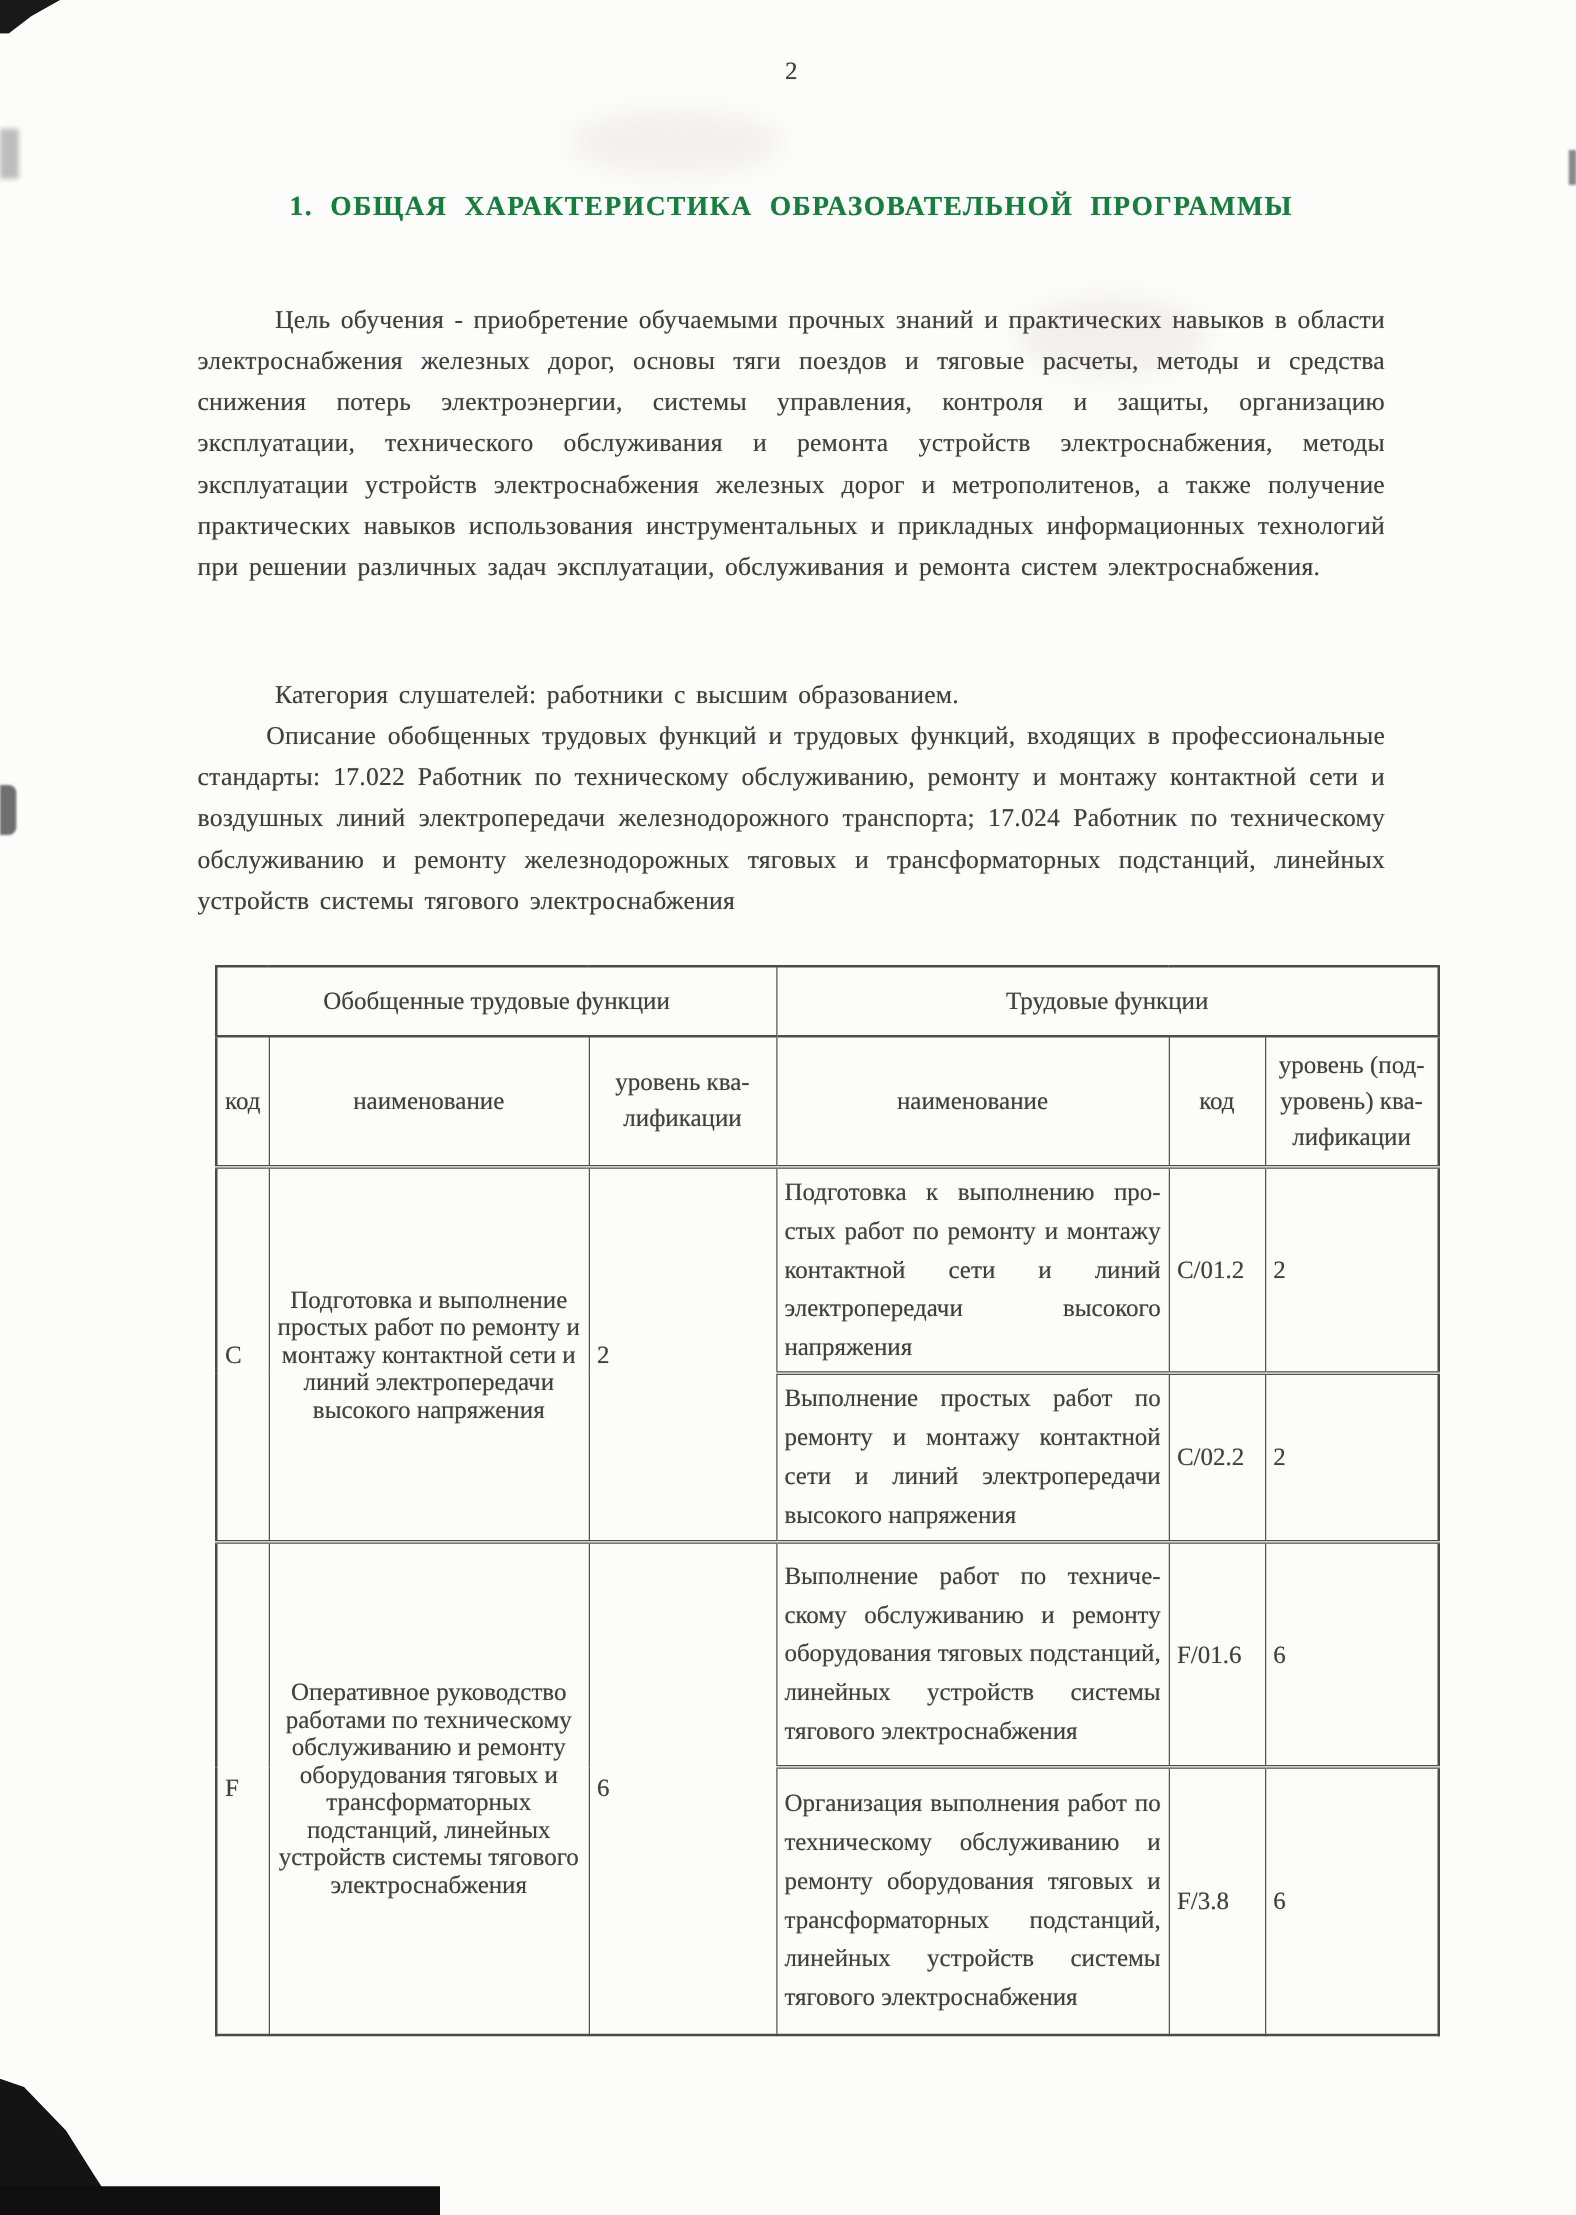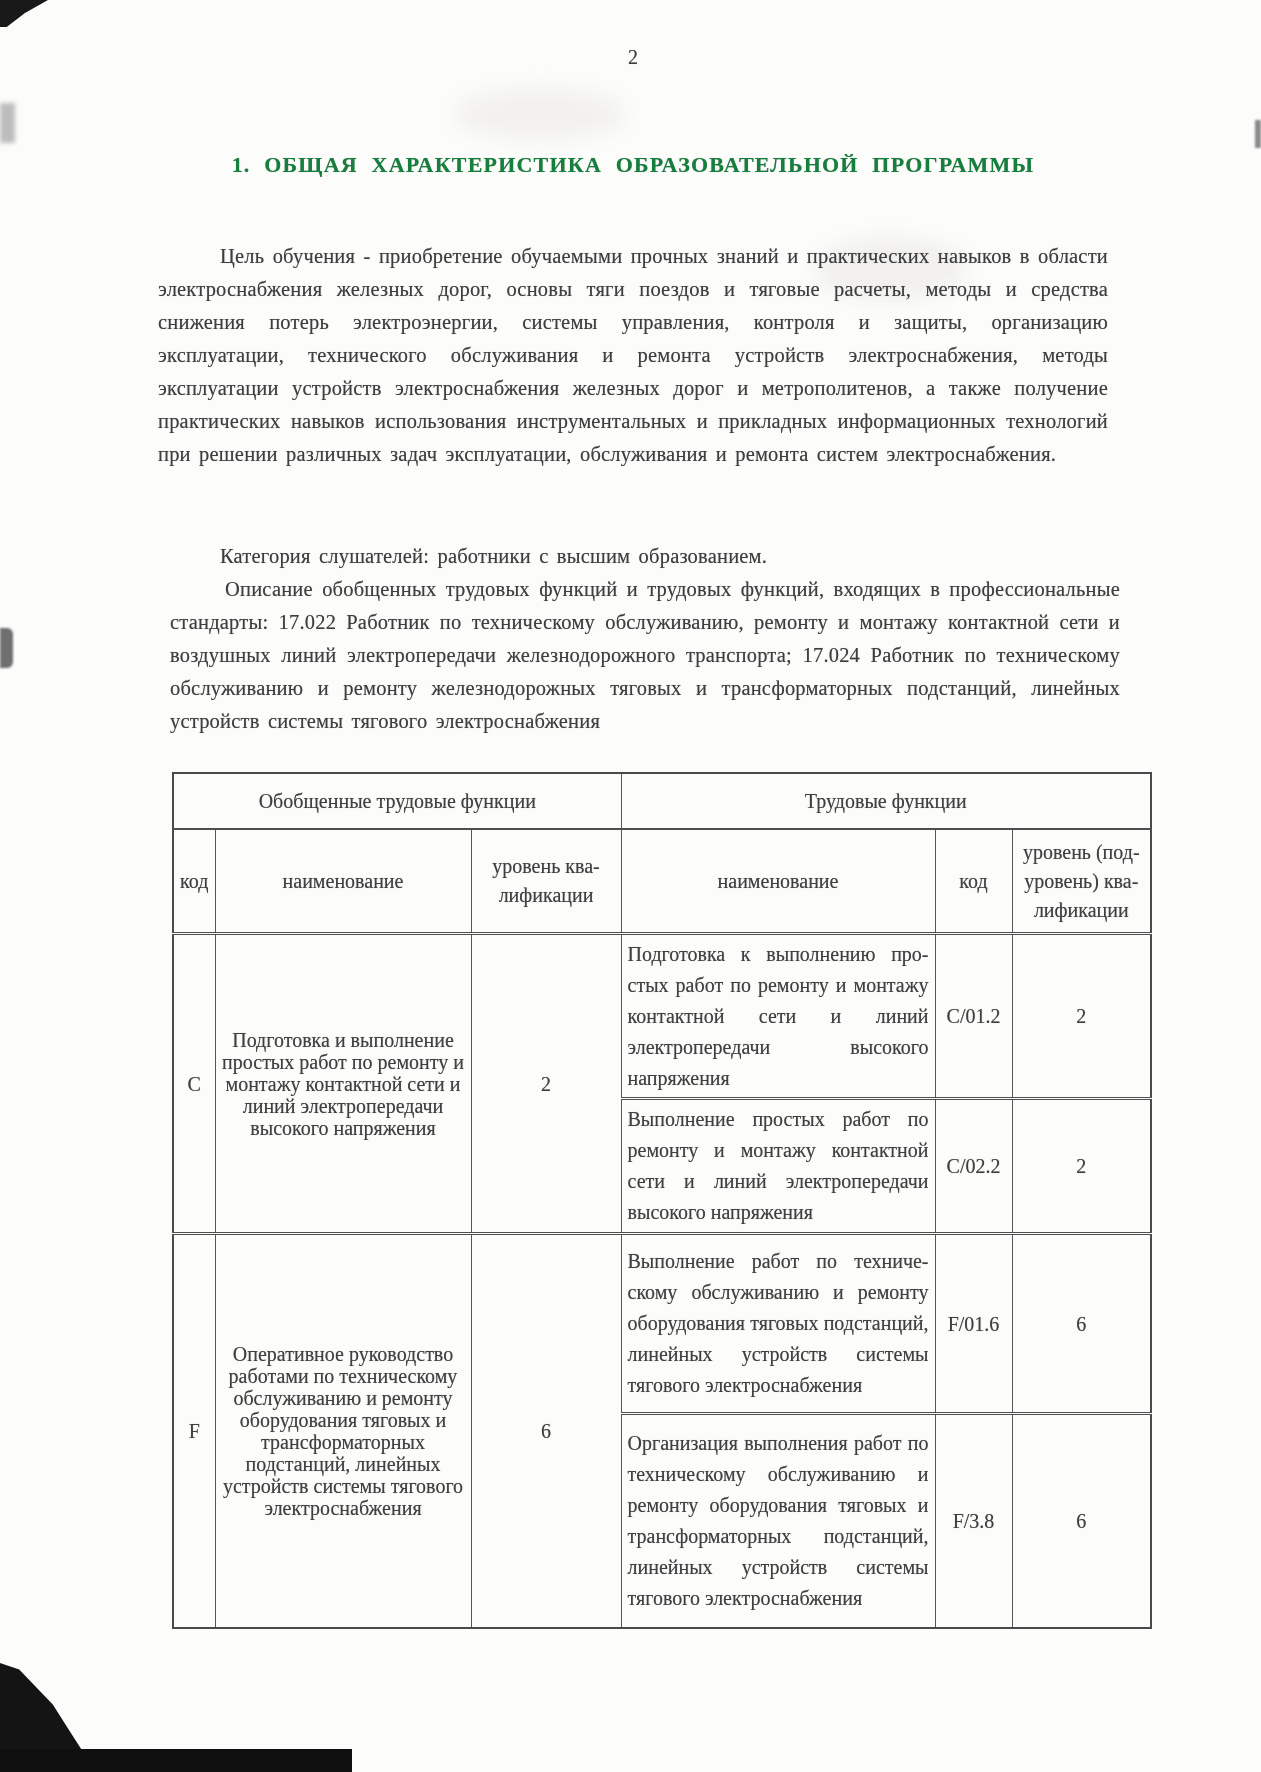--- a/index.html
+++ b/index.html
@@ -25,21 +25,21 @@
     letter-spacing:1.2px;word-spacing:7px;color:#15803d;
   }
   .para{
     position:absolute;left:158px;width:950px;
     font-size:20.5px;line-height:33px;
     text-align:justify;word-spacing:3px;letter-spacing:.2px;
     hyphens:manual;
   }
   .para-goal{top:240px;text-indent:62px;}
   .para-category{top:540px;text-indent:62px;text-align:left;}
-  .para-description{top:573px;text-indent:55px;margin-left:12px;}
+  .para-description{top:573px;text-indent:55px;}
 
   table.func{
     position:absolute;left:172px;top:772px;
     width:978px;border-collapse:collapse;table-layout:fixed;
     font-size:20px;line-height:30px;
     color:#404040;
   }
   table.func td{
     border:1px solid #555;
     padding:2px 6px;
@@ -53,21 +53,21 @@
   tr.rh-c2 td{height:128px;}
   tr.rh-f1 td{height:173px;}
   tr.rh-f2 td{height:208px;}
   td.tf{
     vertical-align:top;text-align:justify;
     padding:5px 5px 4px 9px;line-height:31px;hyphens:manual;
   }
   td.name{
     text-align:center;padding:2px 12px;line-height:22px;hyphens:manual;
   }
-  td.code,td.level{text-align:center;}
+  td.code,td.level{text-align:left;}
   tr.subdiv td{border-top:3px double #4e4e4e;}
   tr.rowdiv td{border-top:3px double #4e4e4e;}
 
   
   .artifact{position:absolute;pointer-events:none;}
   .a-topleft{left:0;top:0;width:48px;height:27px;background:#191919;
     clip-path:polygon(0 0,100% 0,52% 48%,14% 100%,0 100%);}
   .a-left1{left:0;top:103px;width:15px;height:40px;background:#bdbdbd;filter:blur(2px);}
   .a-left2{left:0;top:628px;width:13px;height:40px;background:#6f6f6f;filter:blur(1px);border-radius:0 6px 6px 0;}
   .a-bottomblob{left:0;top:1663px;width:96px;height:109px;background:#141414;

